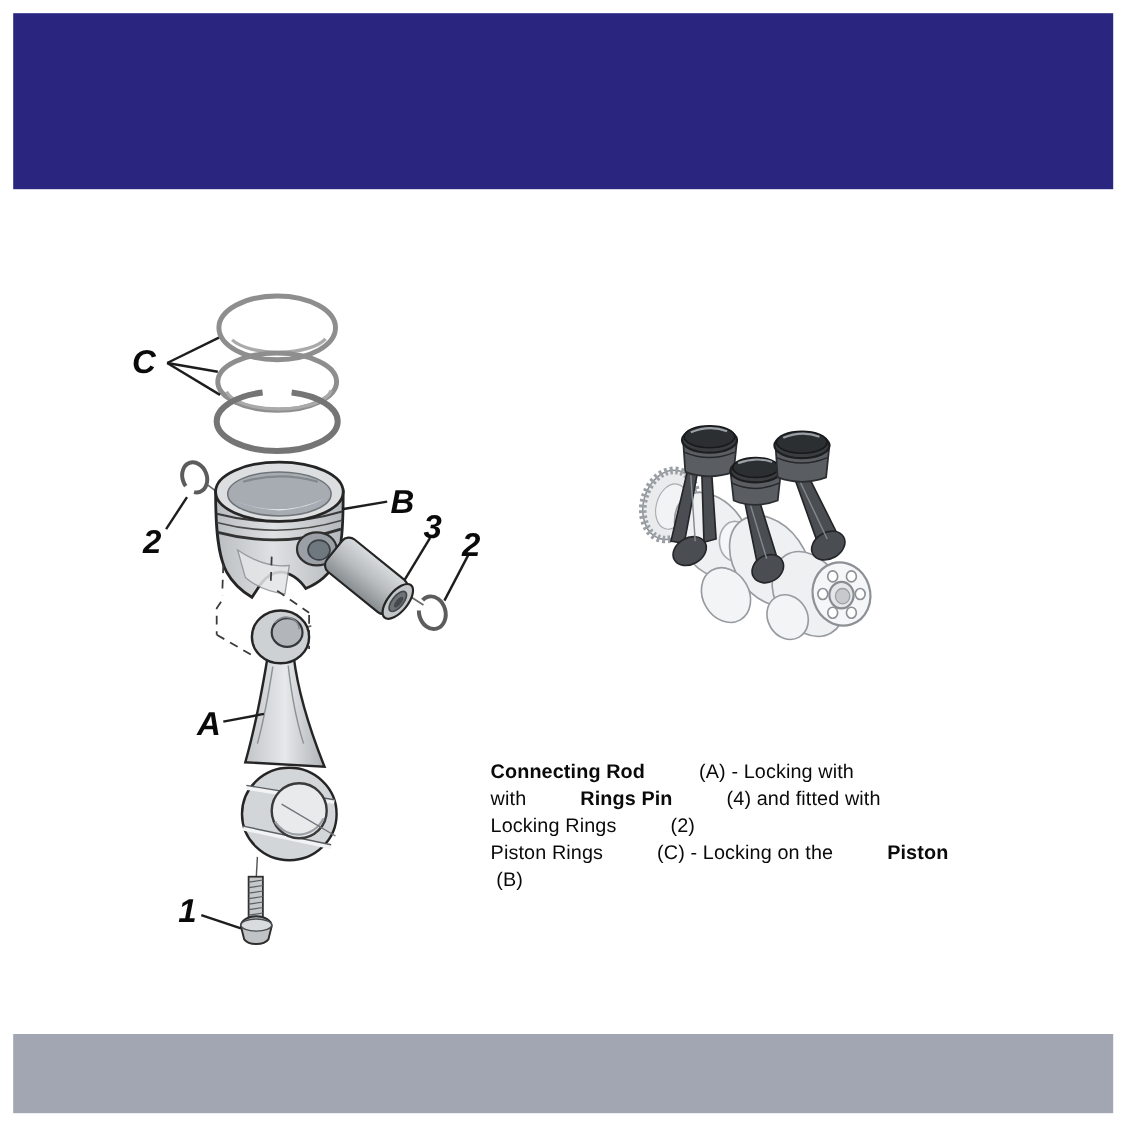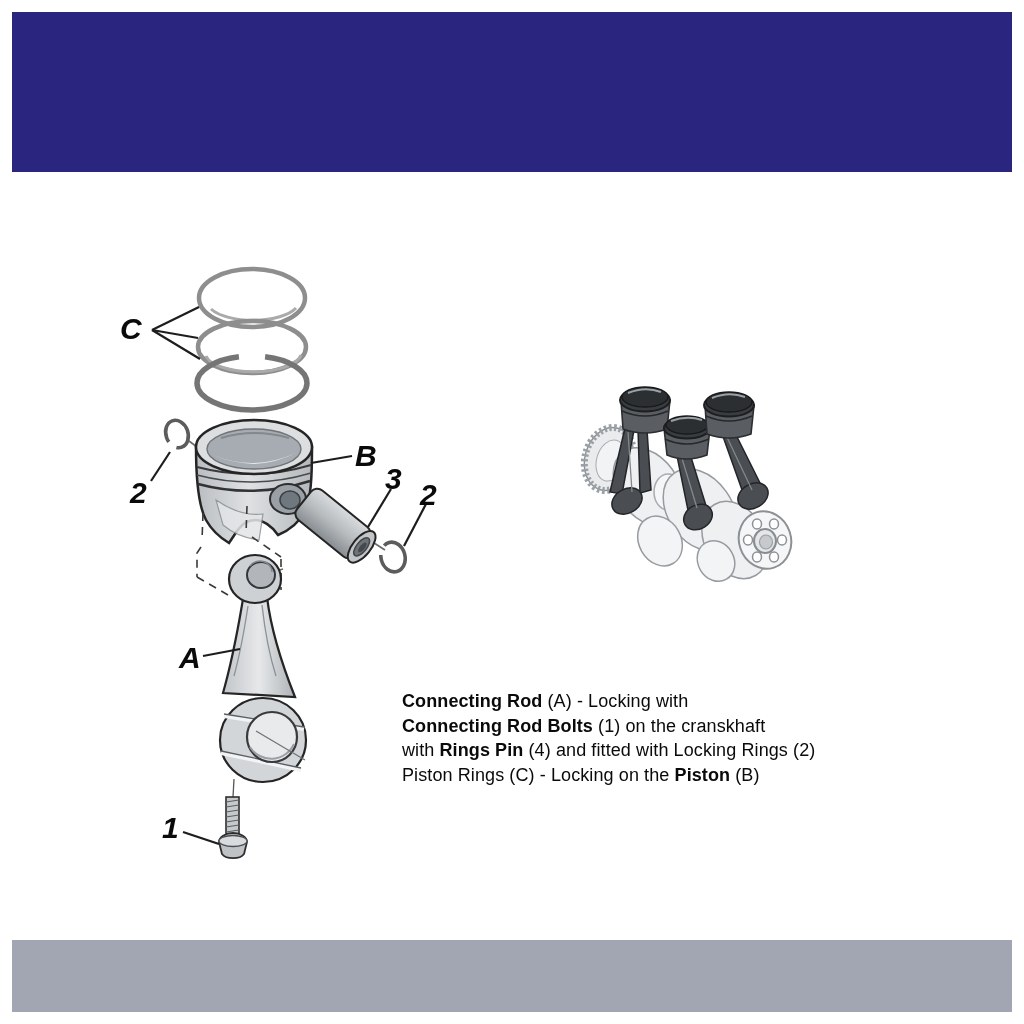--- a/index.html
+++ b/index.html
@@ -13,21 +13,21 @@
   #diagram-svg{position:absolute;left:0;top:0;width:1024px;height:1024px;}
   .part-label{
     font-family:"Liberation Sans", sans-serif;
     font-weight:bold;font-style:italic;font-size:30px;fill:#0a0a0a;
   }
   #description{
     position:absolute;left:402px;top:689px;width:500px;
     font-size:18px;line-height:24.5px;color:#0a0a0a;
     letter-spacing:0.1px;
   }
-  #description span{white-space:pre-wrap;}
+  #description span{white-space:pre-wrap;margin-left:44px;}
 </style>
 </head>
 <body>
 
 <div id="banner-top" class="banner" style="background-color: rgb(42, 38, 128);"></div>
 <div id="banner-bottom" class="banner" style="background-color: rgb(162, 165, 178);"></div>
 
 <svg id="diagram-svg" viewBox="0 0 1024 1024">
   <defs>
     <linearGradient id="gPin" x1="0" y1="0" x2="0" y2="1">
@@ -221,16 +221,15 @@
         <ellipse cx="774" cy="524" rx="4.5" ry="5"></ellipse>
       </g>
       <ellipse cx="765" cy="541" rx="11" ry="12" fill="#e4e6e8" stroke="#888c90" stroke-width="2"></ellipse>
       <ellipse cx="766" cy="542" rx="6.5" ry="7" fill="#c7cacc" stroke="#9aa0a5" stroke-width="1.2"></ellipse>
     </g>
   </g>
 </svg>
 
 <div id="description">
     <div><span style="font-weight: 700;">Connecting Rod</span><span> (A) - Locking with</span></div>
-    <div><span style="font-weight: 700;">Connecting Rod Bolts</span><span> (1) on the cranskhaft</span></div>
     <div><span>with </span><span style="font-weight: 700;">Rings Pin</span><span> (4) and fitted with </span><span style="font-weight: 400;">Locking Rings</span><span> (2)</span></div>
     <div><span style="font-weight: 400;">Piston Rings</span><span> (C) - Locking on the </span><span style="font-weight: 700;">Piston</span><span> (B)</span></div>
   </div>
 
 </body></html>

